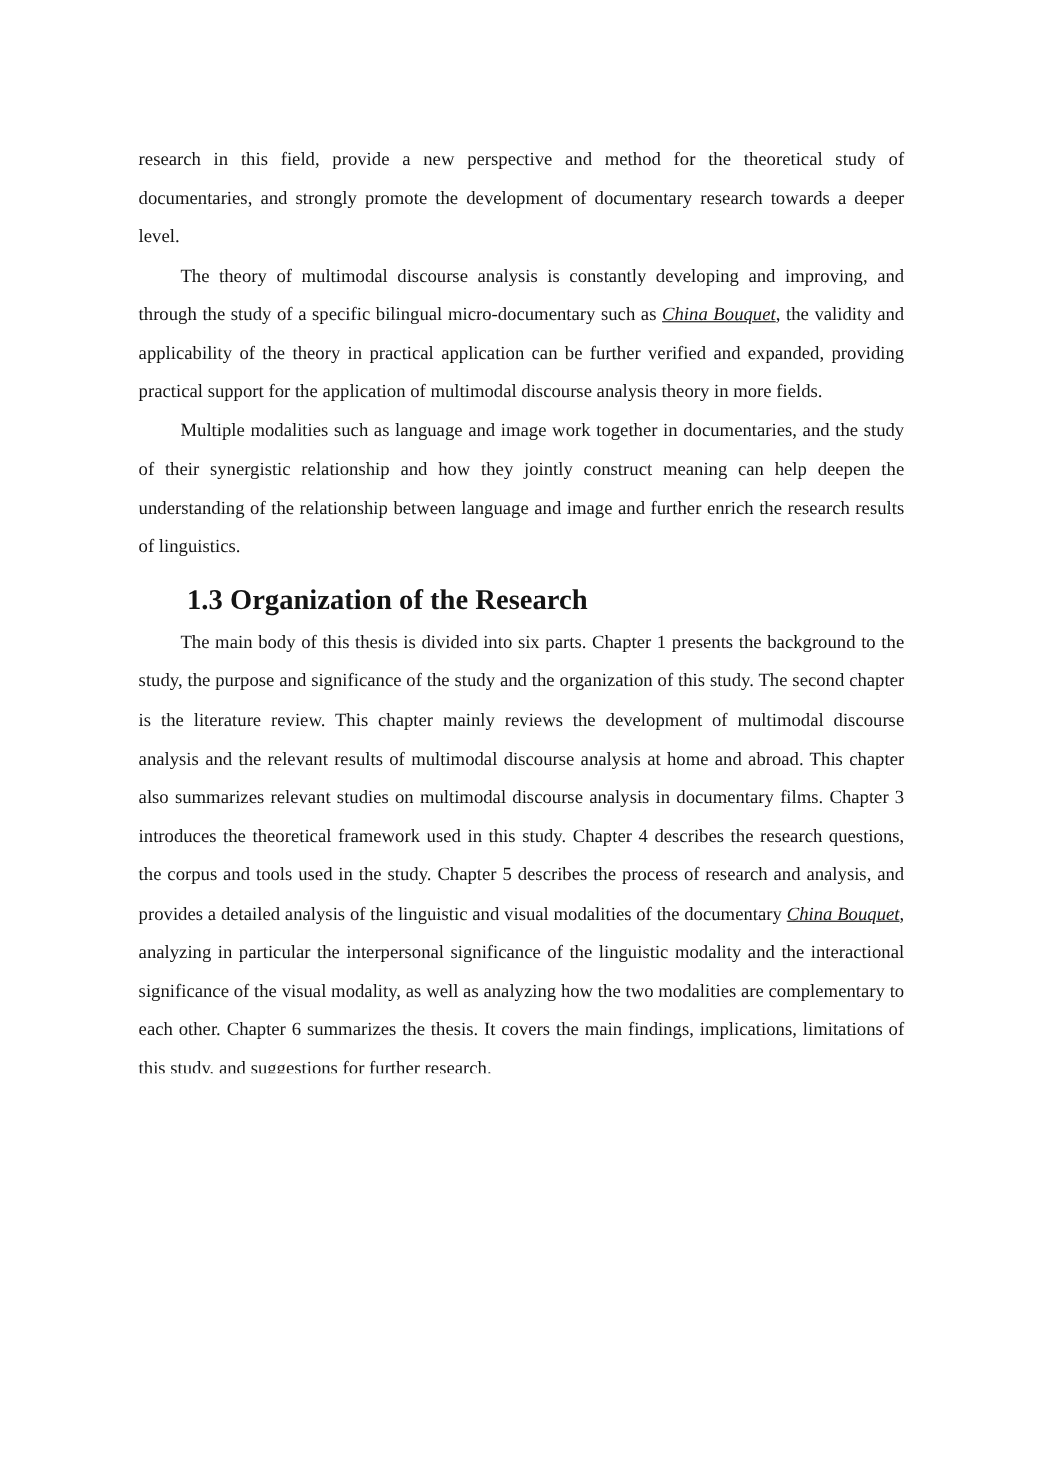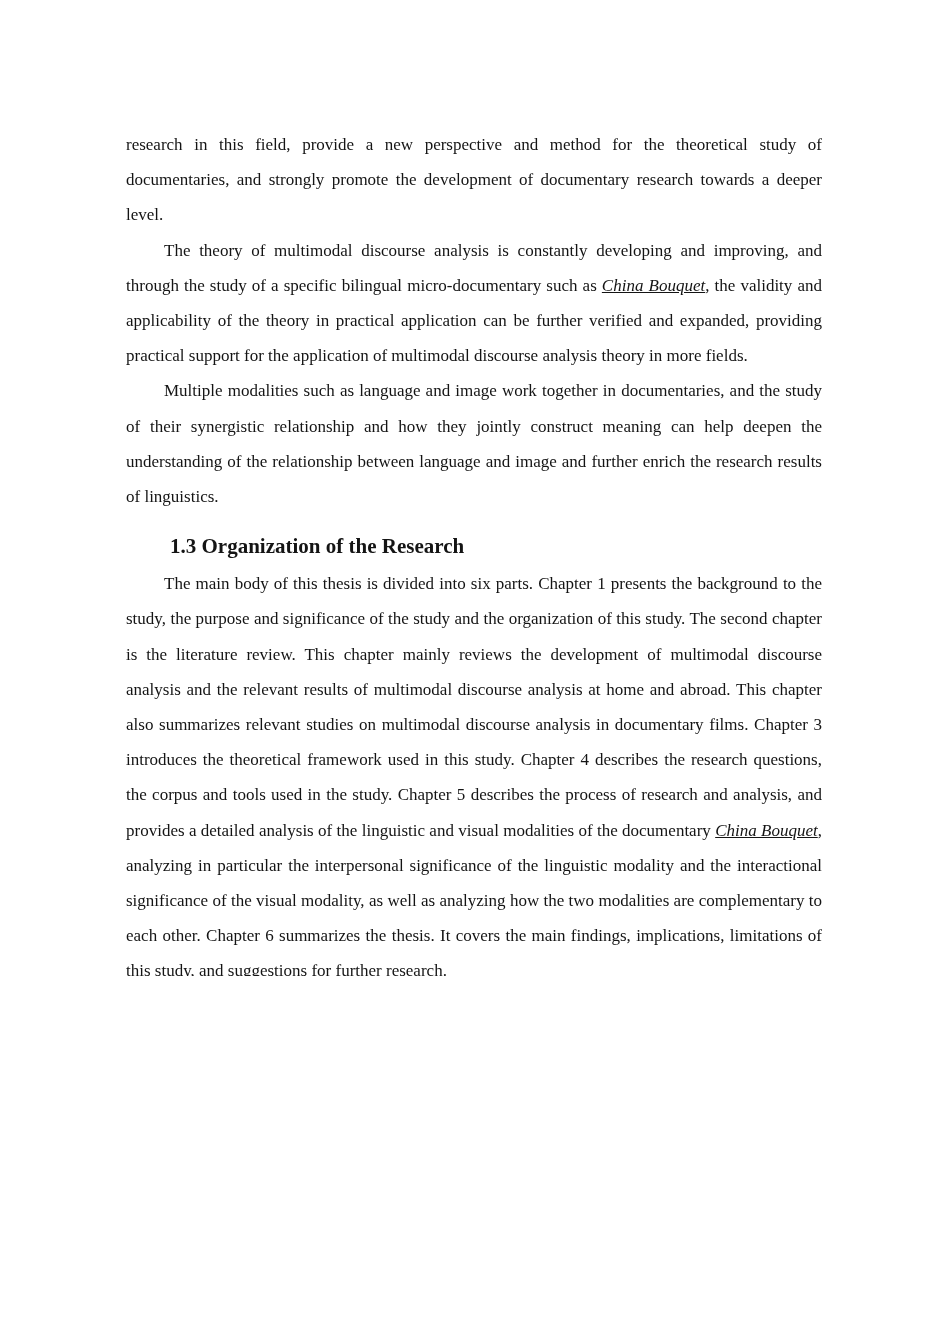--- a/index.html
+++ b/index.html
@@ -32,21 +32,21 @@
   .para.no-indent {
     text-indent: 0;
   }
   .italic {
     font-style: italic;
     text-decoration: underline;
   }
   .heading {
     margin: 12px 0 0 0;
     padding-left: 44px;
-    font-size: 21px;
+    font-size: 26px;
     font-weight: bold;
     line-height: 40px;
     text-align: left;
     text-indent: 0;
   }
   .footer {
     position: absolute;
     left: 0;
     top: 1244px;
     width: 100%;

